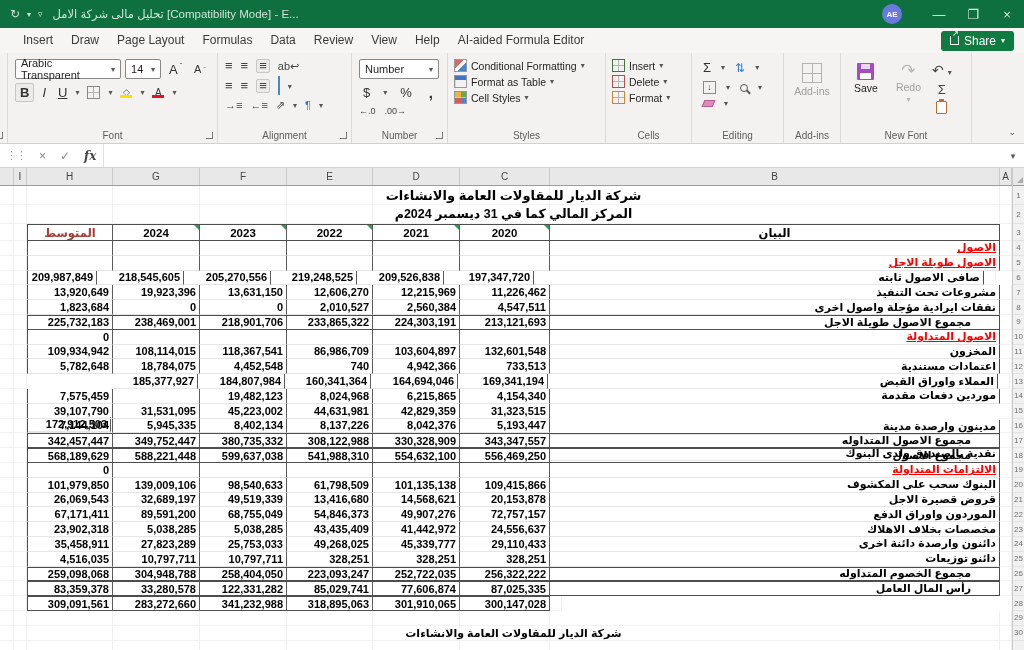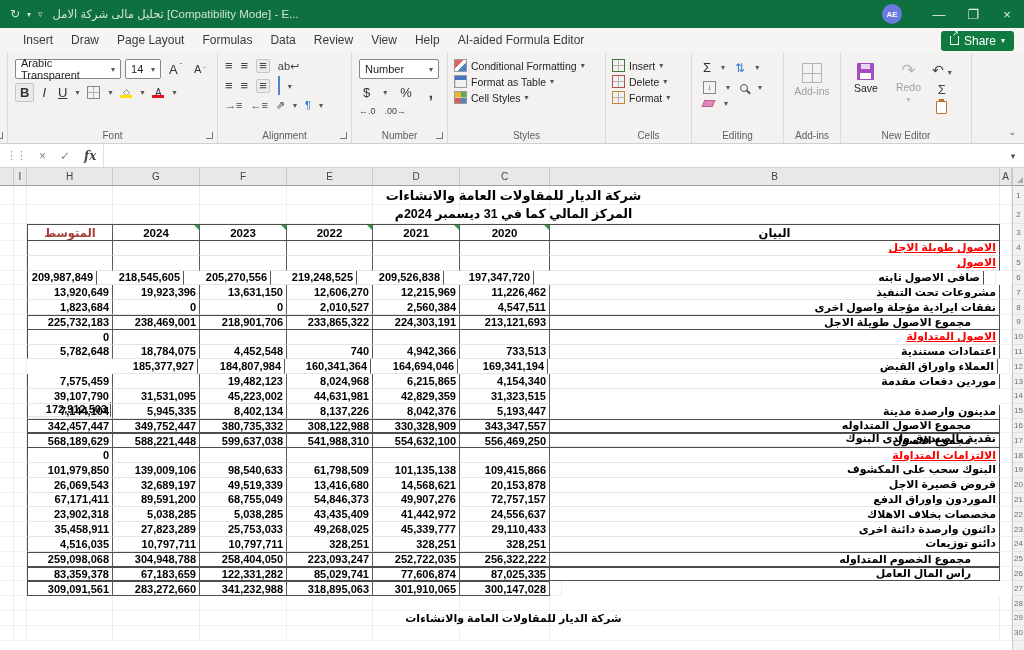--- a/index.html
+++ b/index.html
@@ -317,21 +317,21 @@
         <span style="font-size:17px;line-height:16px;color:#B8B6B4">↷</span>
         <span>Redo</span>
         <span class="chev" style="color:#B8B6B4">▾</span>
       </div>
       <div style="display:flex;flex-direction:column;align-items:center;gap:4px;padding-top:1px">
         <span style="font-size:14px;color:#444">↶ <span class="chev">▾</span></span>
         <span style="font-size:13px;color:#444">Σ</span>
         <span class="clip"></span>
       </div>
     </div>
-    <div class="rlabel">New Editor</div>
+    <div class="rlabel">New Font</div>
   </div>
 
   <span class="ribbon-collapse">⌄</span>
 </div>
 
 <div class="fbar">
   <span class="dots">⋮⋮</span>
   <span class="fi">×</span>
   <span class="fi">✓</span>
   <span class="fx">fx</span>
@@ -394,33 +394,33 @@
         </div>
         <div class="srow" style="height: 14.8px;">
           <div class="pcell" style="width: 14px;"></div>
           <div class="pcell" style="width: 13px;"></div>
           <div class="tcell tleft" style="width: 86px;"></div>
           <div class="tcell" style="width: 87px;"></div>
           <div class="tcell" style="width: 87px;"></div>
           <div class="tcell" style="width: 86px;"></div>
           <div class="tcell" style="width: 87px;"></div>
           <div class="tcell" style="width: 90px;"></div>
+          <div class="tcell tright bcell sec" style="width: 450px;">الاصول</div>
+          <div class="pcell" style="width: 12px;"></div>
+        </div>
+        <div class="srow" style="height: 14.8px;">
+          <div class="pcell" style="width: 14px;"></div>
+          <div class="pcell" style="width: 13px;"></div>
+          <div class="tcell tleft" style="width: 86px;"></div>
+          <div class="tcell" style="width: 87px;"></div>
+          <div class="tcell" style="width: 87px;"></div>
+          <div class="tcell" style="width: 86px;"></div>
+          <div class="tcell" style="width: 87px;"></div>
+          <div class="tcell" style="width: 90px;"></div>
           <div class="tcell tright bcell sec" style="width: 450px;">الاصول طويلة الاجل</div>
-          <div class="pcell" style="width: 12px;"></div>
-        </div>
-        <div class="srow" style="height: 14.8px;">
-          <div class="pcell" style="width: 14px;"></div>
-          <div class="pcell" style="width: 13px;"></div>
-          <div class="tcell tleft" style="width: 86px;"></div>
-          <div class="tcell" style="width: 87px;"></div>
-          <div class="tcell" style="width: 87px;"></div>
-          <div class="tcell" style="width: 86px;"></div>
-          <div class="tcell" style="width: 87px;"></div>
-          <div class="tcell" style="width: 90px;"></div>
-          <div class="tcell tright bcell sec" style="width: 450px;">الاصول</div>
           <div class="pcell" style="width: 12px;"></div>
         </div>
         <div class="srow" style="height: 14.8px;">
           <div class="pcell" style="width: 14px;"></div>
           <div class="pcell" style="width: 13px;"></div>
           <div class="tcell tleft" style="width: 70px; text-align: center;">209,987,849</div>
           <div class="tcell" style="width: 87px;">218,545,605</div>
           <div class="tcell" style="width: 87px;">205,270,556</div>
           <div class="tcell" style="width: 86px;">219,248,525</div>
           <div class="tcell" style="width: 87px;">209,526,838</div>
@@ -472,20 +472,32 @@
           <div class="tcell" style="width: 87px;"></div>
           <div class="tcell" style="width: 86px;"></div>
           <div class="tcell" style="width: 87px;"></div>
           <div class="tcell" style="width: 90px;"></div>
           <div class="tcell tright bcell sec" style="width: 450px;">الاصول المتداولة</div>
           <div class="pcell" style="width: 12px;"></div>
         </div>
         <div class="srow" style="height: 14.8px;">
           <div class="pcell" style="width: 14px;"></div>
           <div class="pcell" style="width: 13px;"></div>
+          <div class="tcell tleft" style="width: 86px;">109,934,942</div>
+          <div class="tcell" style="width: 87px;">108,114,015</div>
+          <div class="tcell" style="width: 87px;">118,367,541</div>
+          <div class="tcell" style="width: 86px;">86,986,709</div>
+          <div class="tcell" style="width: 87px;">103,604,897</div>
+          <div class="tcell" style="width: 90px;">132,601,548</div>
+          <div class="tcell tright bcell" style="width: 450px;">المخزون</div>
+          <div class="pcell" style="width: 12px;"></div>
+        </div>
+        <div class="srow" style="height: 14.8px;">
+          <div class="pcell" style="width: 14px;"></div>
+          <div class="pcell" style="width: 13px;"></div>
           <div class="tcell tleft" style="width: 86px;">5,782,648</div>
           <div class="tcell" style="width: 87px;">18,784,075</div>
           <div class="tcell" style="width: 87px;">4,452,548</div>
           <div class="tcell" style="width: 86px;">740</div>
           <div class="tcell" style="width: 87px;">4,942,366</div>
           <div class="tcell" style="width: 90px;">733,513</div>
           <div class="tcell tright bcell" style="width: 450px;">اعتمادات مستندية</div>
           <div class="pcell" style="width: 12px;"></div>
         </div>
         <div class="srow" style="height: 14.8px;">
@@ -653,21 +665,21 @@
           <div class="tcell tot" style="width: 86px;">223,093,247</div>
           <div class="tcell tot" style="width: 87px;">252,722,035</div>
           <div class="tcell tot" style="width: 90px;">256,322,222</div>
           <div class="tcell tright tot bcell ind" style="width: 450px;">مجموع الخصوم المتداوله</div>
           <div class="pcell" style="width: 12px;"></div>
         </div>
         <div class="srow" style="height: 14.8px;">
           <div class="pcell" style="width: 14px;"></div>
           <div class="pcell" style="width: 13px;"></div>
           <div class="tcell tleft tot" style="width: 86px;">83,359,378</div>
-          <div class="tcell tot" style="width: 87px;">67,183,659</div>
+          <div class="tcell tot" style="width: 87px;">33,280,578</div>
           <div class="tcell tot" style="width: 87px;">122,331,282</div>
           <div class="tcell tot" style="width: 86px;">85,029,741</div>
           <div class="tcell tot" style="width: 87px;">77,606,874</div>
           <div class="tcell tot" style="width: 90px;">87,025,335</div>
           <div class="tcell tright tot bcell ind" style="width: 450px;">رأس المال العامل</div>
           <div class="pcell" style="width: 12px;"></div>
         </div>
         <div class="srow" style="height: 14.8px;">
           <div class="pcell" style="width: 14px;"></div>
           <div class="pcell" style="width: 13px;"></div>

